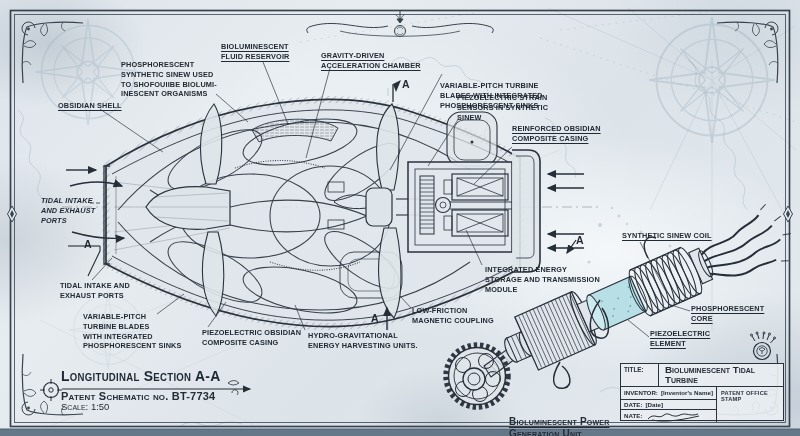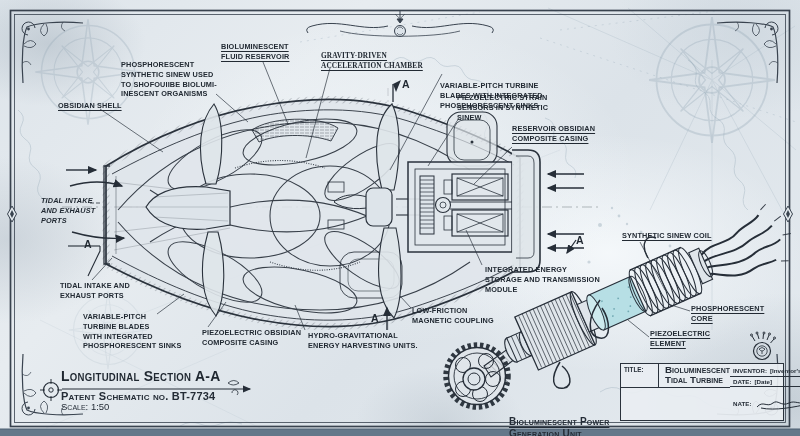--- a/index.html
+++ b/index.html
@@ -31,21 +31,21 @@
   .patentno{position:absolute;left:61px;top:390px;font-variant:small-caps;font-weight:700;font-size:11px;letter-spacing:.2px;}
   .scale{position:absolute;left:61px;top:401px;font-variant:small-caps;font-weight:400;font-size:9.5px;}
   .unitcap{
     position:absolute;left:509px;top:380px;font-variant:small-caps;font-weight:700;
     font-size:10px;line-height:1.18;letter-spacing:.2px;white-space:pre-line;
     text-decoration:underline;text-decoration-thickness:1px;text-underline-offset:2px;margin-top:36px;
   }
   .tblock{
     position:absolute;left:620px;top:363px;width:164px;height:58px;
     border:1.8px solid #2a323c;background:rgba(233,238,242,.92);
-    display:flex;box-sizing:border-box;
+    display:flex;flex-direction:column;box-sizing:border-box;
   }
   .tb-row1{display:flex;border-bottom:1px solid #2a323c;height:23px;}
   .tb-title-label{width:38px;border-right:1px solid #2a323c;font-size:6.3px;font-weight:700;padding:2px 0 0 3px;box-sizing:border-box;}
   .tb-title-value{flex:1;font-variant:small-caps;font-weight:700;font-size:9.8px;line-height:1.05;padding:1px 0 0 6px;}
   .tb-lower{display:flex;flex:1;}
   .tb-left{width:96px;border-right:1px solid #2a323c;display:flex;flex-direction:column;box-sizing:border-box;}
   .tb-mini{display:flex;align-items:center;gap:3px;font-size:6.2px;font-weight:700;padding-left:3px;box-sizing:border-box;}
   .tb-inv{height:13px;border-bottom:1px solid #2a323c;}
   .tb-date{height:10px;border-bottom:1px solid #2a323c;}
   .tb-nate{flex:1;}
@@ -447,30 +447,30 @@
   <rect x="0" y="429" width="800" height="7" fill="#64788a"></rect>
   <line x1="0" y1="429" x2="800" y2="429" stroke="#4e6173" stroke-width="1"></line>
 </svg>
 
 <div class="callout" style="left:121px;top:60px;">PHOSPHORESCENT
 SYNTHETIC SINEW USED
 TO SHOFOUIIBE BIOLUMI-
 INESCENT ORGANISMS</div>
 <div class="callout u" style="left:221px;top:42px;">BIOLUMINESCENT
 FLUID RESERVOIR</div>
-<div class="callout u" style="left:321px;top:51px;font-family:Liberation Serif, serif;">GRAVITY-DRIVEN
+<div class="callout u" style="left:321px;top:51px;">GRAVITY-DRIVEN
 ACCELERATION CHAMBER</div>
 <div class="callout" style="left:440px;top:49px;margin-top:32px;">VARIABLE-PITCH TURBINE
 BLADES WITH INTEGRATED
 PHOSPHORESCENT SINKS</div>
 <div class="callout u" style="left:58px;top:101px;">OBSIDIAN SHELL</div>
 <div class="callout" style="left:457px;top:93px;">PIEZOELECTRIC STRAIN
 SENSORS IN SYNTHETIC
 SINEW</div>
-<div class="callout u" style="left:512px;top:124px;">RESERVOIR OBSIDIAN
+<div class="callout u" style="left:512px;top:124px;">REINFORCED OBSIDIAN
 COMPOSITE CASING</div>
 <div class="callout" style="left:41px;top:196px;font-style:italic;">TIDAL INTAKE
 AND EXHAUST
 PORTS</div>
 <div class="callout" style="left:60px;top:281px;">TIDAL INTAKE AND
 EXHAUST PORTS</div>
 <div class="callout" style="left:83px;top:312px;">VARIABLE-PITCH
 TURBINE BLADES
 WITH INTEGRATED
 PHOSPHORESCENT SINKS</div>

